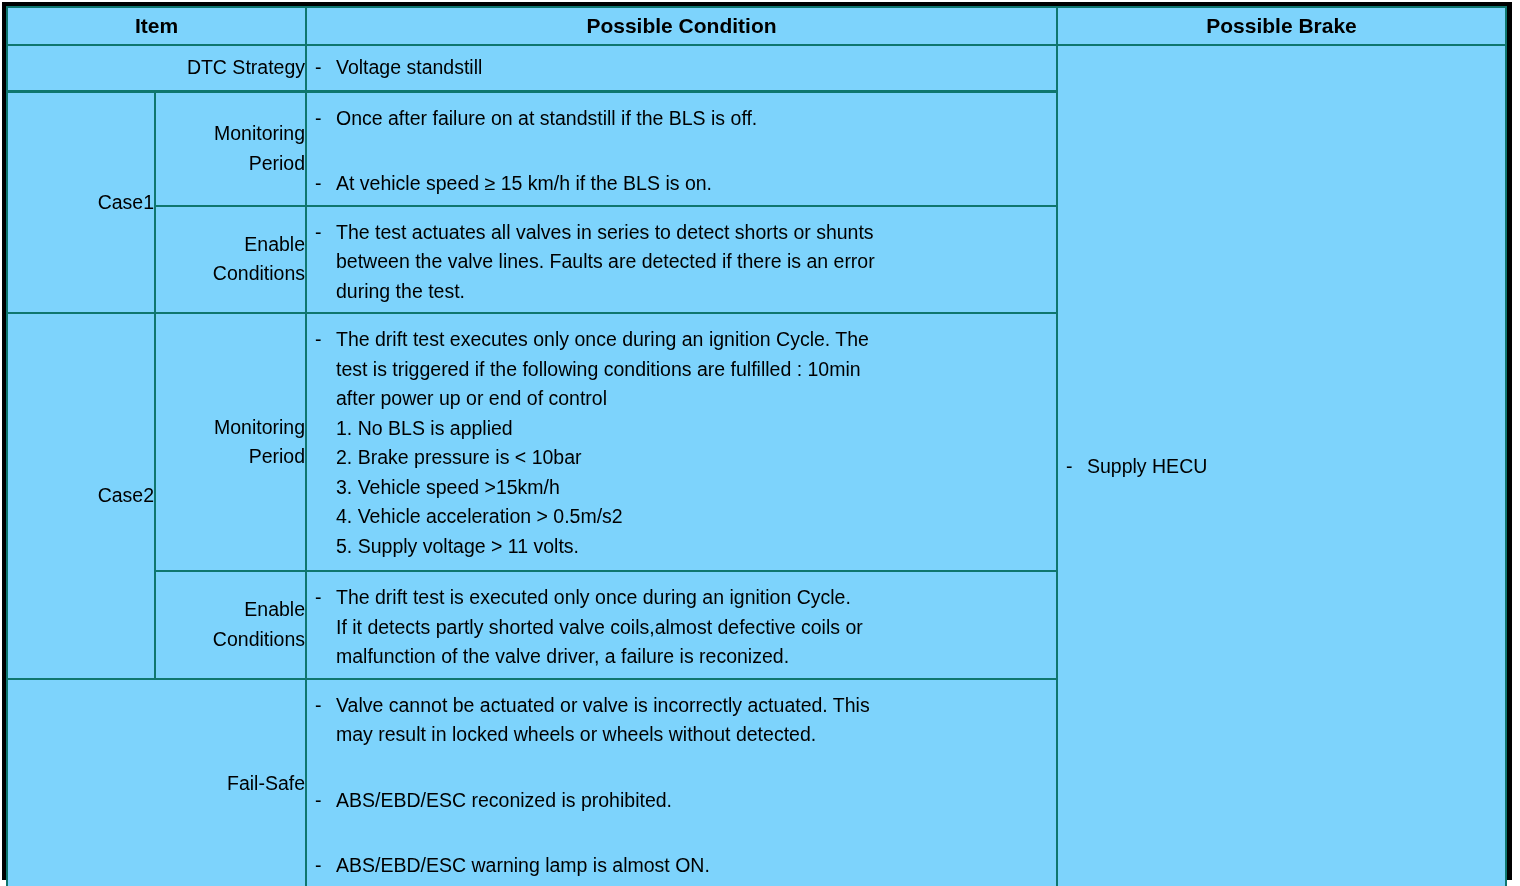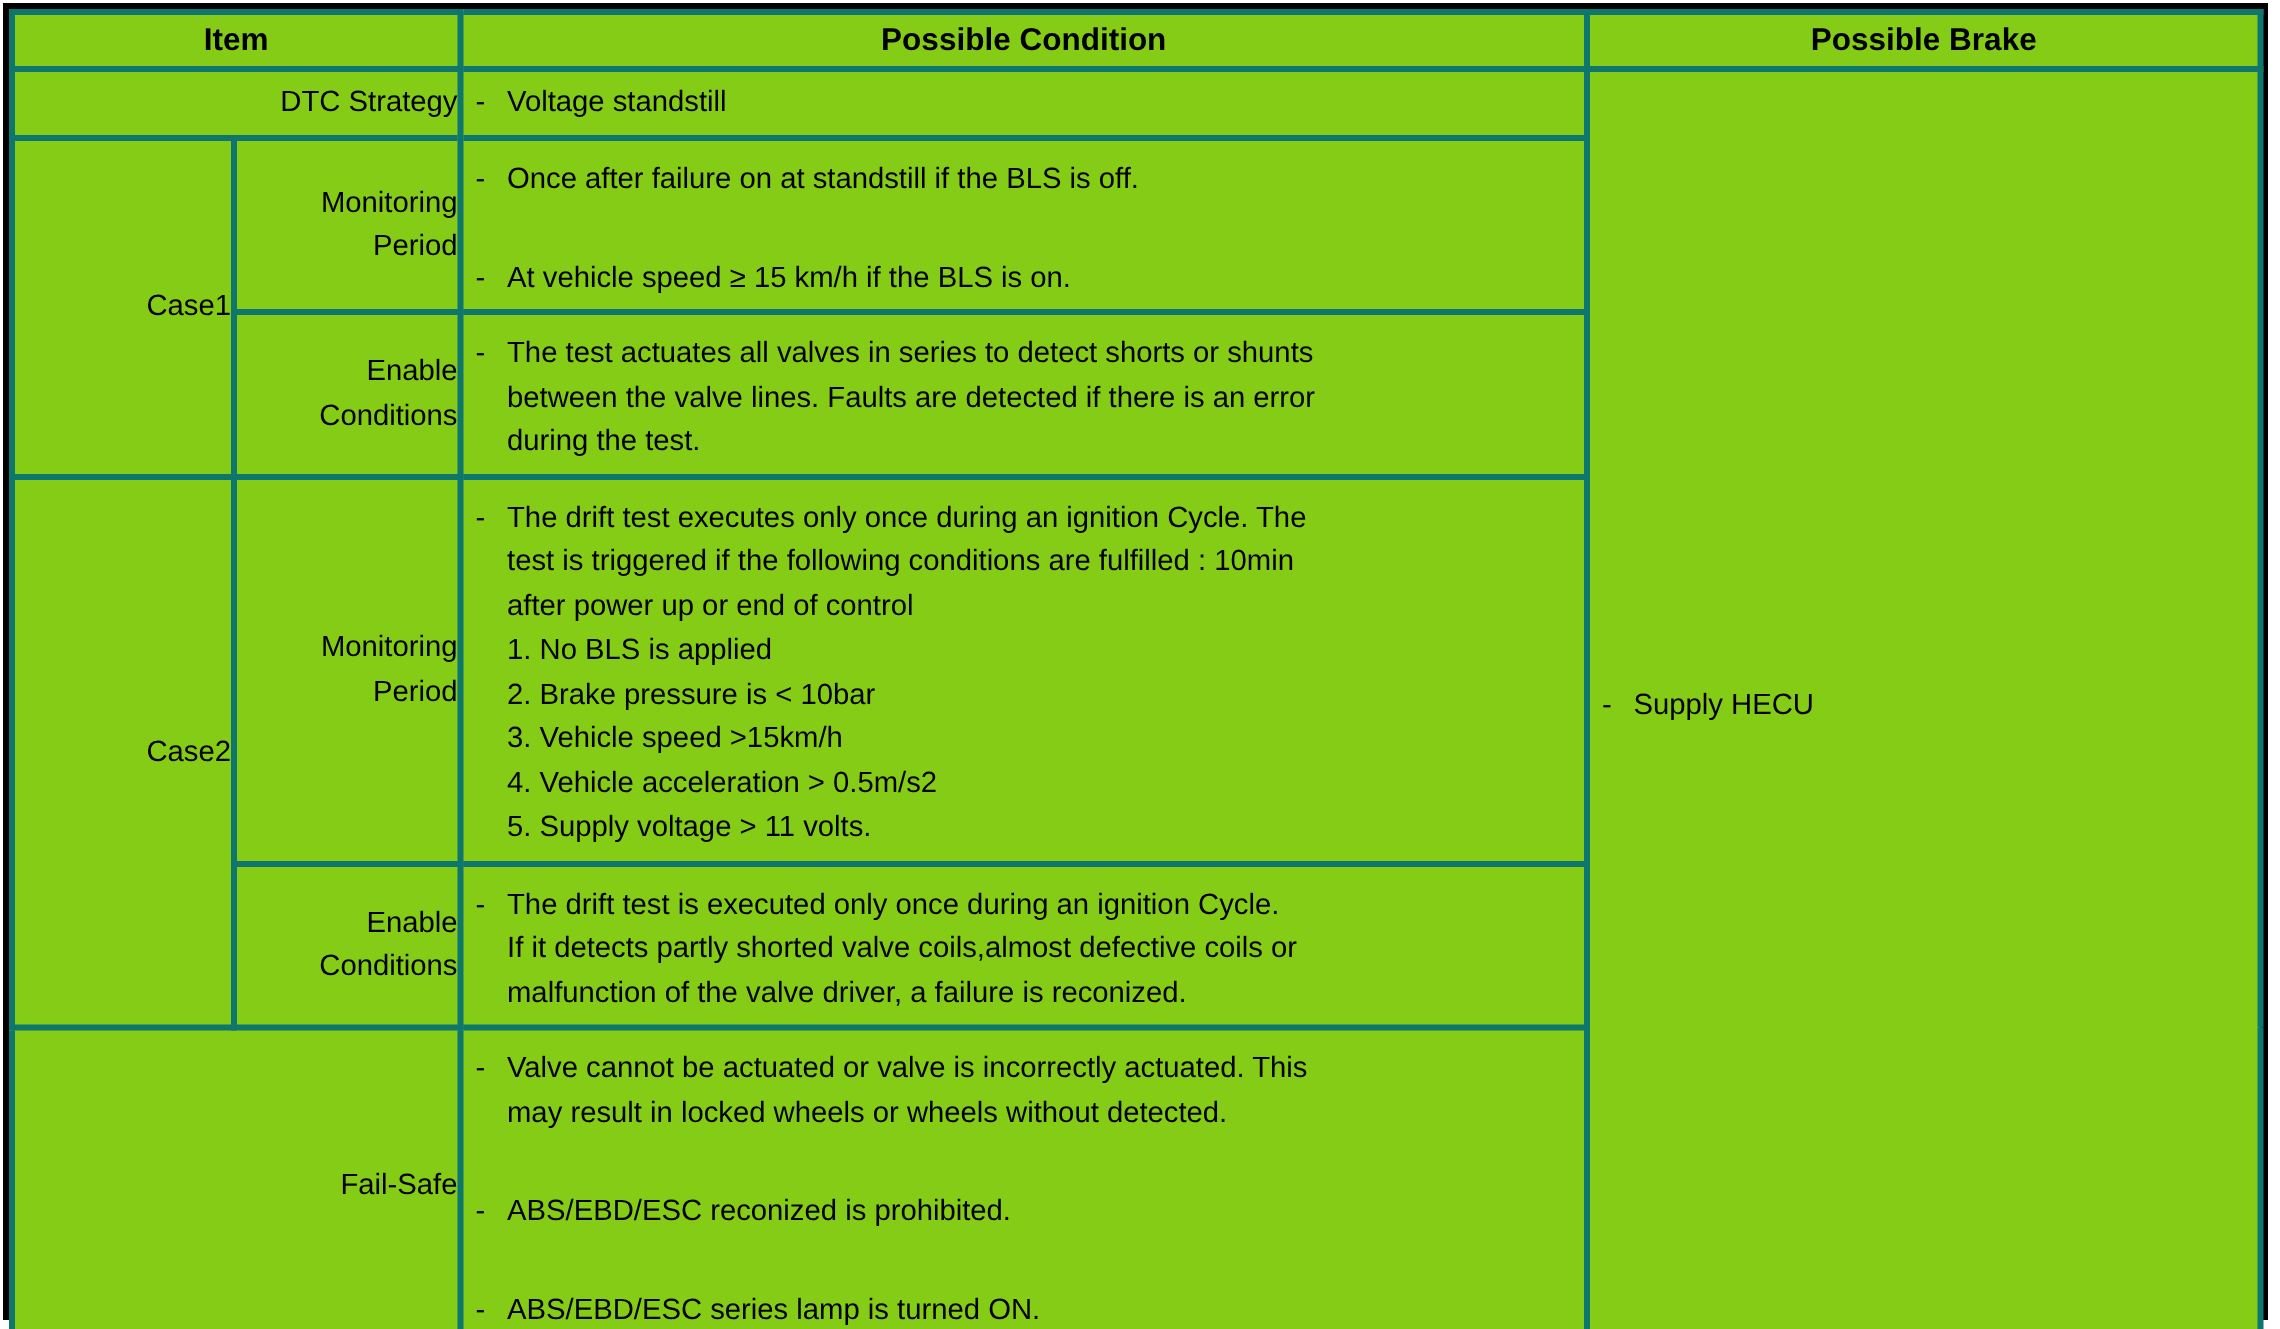--- a/index.html
+++ b/index.html
@@ -25,24 +25,24 @@
     border-collapse: collapse;
     table-layout: fixed;
     width: 100%;
     height: 100%;
     font-family: "Liberation Sans", "DejaVu Sans", sans-serif;
     font-size: 19.5px;
     line-height: 29.5px;
     color: #000;
   }
   td, th {
-    border: 4px solid #0f766e;
+    border: 2px solid #0f766e;
     padding: 0;
     box-sizing: border-box;
-    background: #84cc16;
+    background: #7dd3fc;
   }
   tr.head-row th {
     font-size: 21px;
     font-weight: bold;
     text-align: center;
     vertical-align: middle;
     line-height: 24px;
   }
   td.item-cell {
     text-align: right;
@@ -184,20 +184,20 @@
             <span class="dash">-</span>
             <span class="btext">Valve cannot be actuated or valve is incorrectly actuated. This
 may result in locked wheels or wheels without detected.</span>
           </div>
           <div class="bullet">
             <span class="dash">-</span>
             <span class="btext">ABS/EBD/ESC reconized is prohibited.</span>
           </div>
           <div class="bullet">
             <span class="dash">-</span>
-            <span class="btext">ABS/EBD/ESC series lamp is turned ON.</span>
+            <span class="btext">ABS/EBD/ESC warning lamp is almost ON.</span>
           </div>
         </div>
       </td>
     </tr>
   </tbody>
     </table>
 </div>
 
 </body></html>

